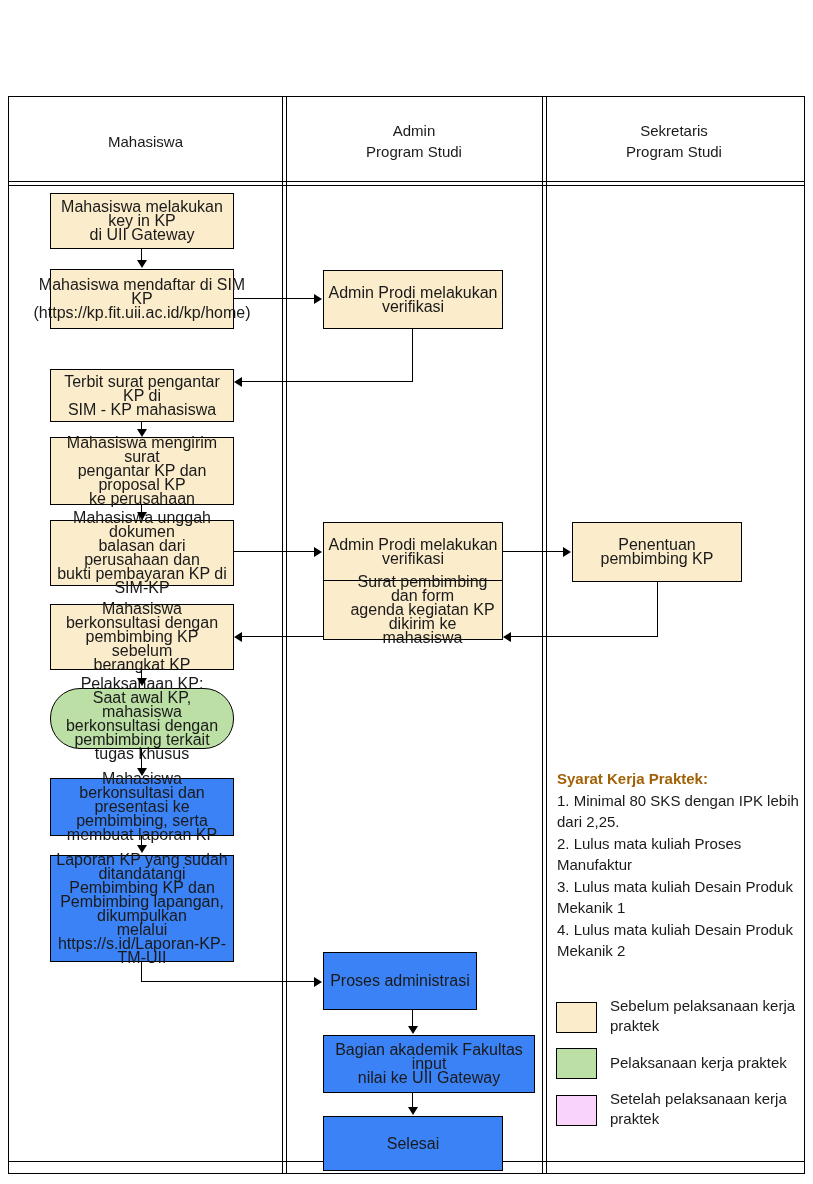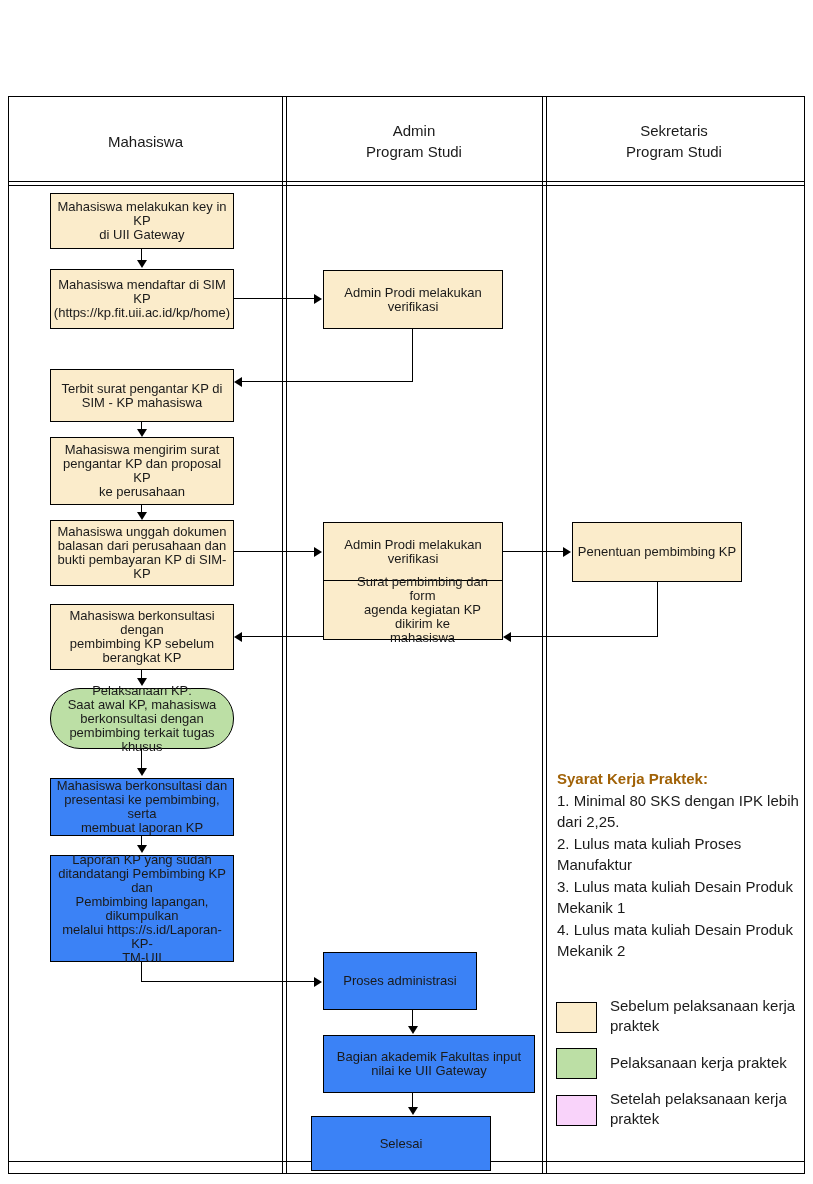--- a/index.html
+++ b/index.html
@@ -58,21 +58,21 @@
   }
 
   
   .node {
     position: absolute;
     border: 1.4px solid #000;
     display: flex;
     align-items: center;
     justify-content: center;
     text-align: center;
-    font-size: 13px;
+    font-size: 16px;
     line-height: 14px;
     color: #1a1a1a;
     padding: 2px 3px;
     white-space: pre-line;
   }
   .node.cream { background: #fbeccb; }
   .node.green { background: #bcdfa5; border-radius: 30px; }
   .node.pink  { background: #3b82f6; }
 
   
@@ -205,21 +205,21 @@
 
   <div class="node cream" style="left:323px; top:580px; width:180px; height:60px;padding-left:22px;">Surat pembimbing dan form
 agenda kegiatan KP dikirim ke
 mahasiswa</div>
 
   <div class="node pink" style="left:323px; top:952px; width:154px; height:58px;">Proses administrasi</div>
 
   <div class="node pink" style="left:323px; top:1035px; width:212px; height:58px;">Bagian akademik Fakultas input
 nilai ke UII Gateway</div>
 
-  <div class="node pink" style="left:311px; top:1116px; width:180px; height:55px;">Selesai</div>
+  <div class="node pink" style="left:323px; top:1116px; width:180px; height:55px;">Selesai</div>
 
   <div class="node cream" style="left:572px; top:522px; width:170px; height:60px;">Penentuan pembimbing KP</div>
 
   <div class="ln v" style="left:141px; top:249px; height:13px;"></div>
   <div class="arrow down" style="left:137px; top:260px;"></div>
 
   <div class="ln h" style="left:234px; top:298px; width:84px;"></div>
   <div class="arrow right" style="left:314px; top:294px;"></div>
 
   <div class="ln v" style="left:412px; top:329px; height:53px;"></div>

